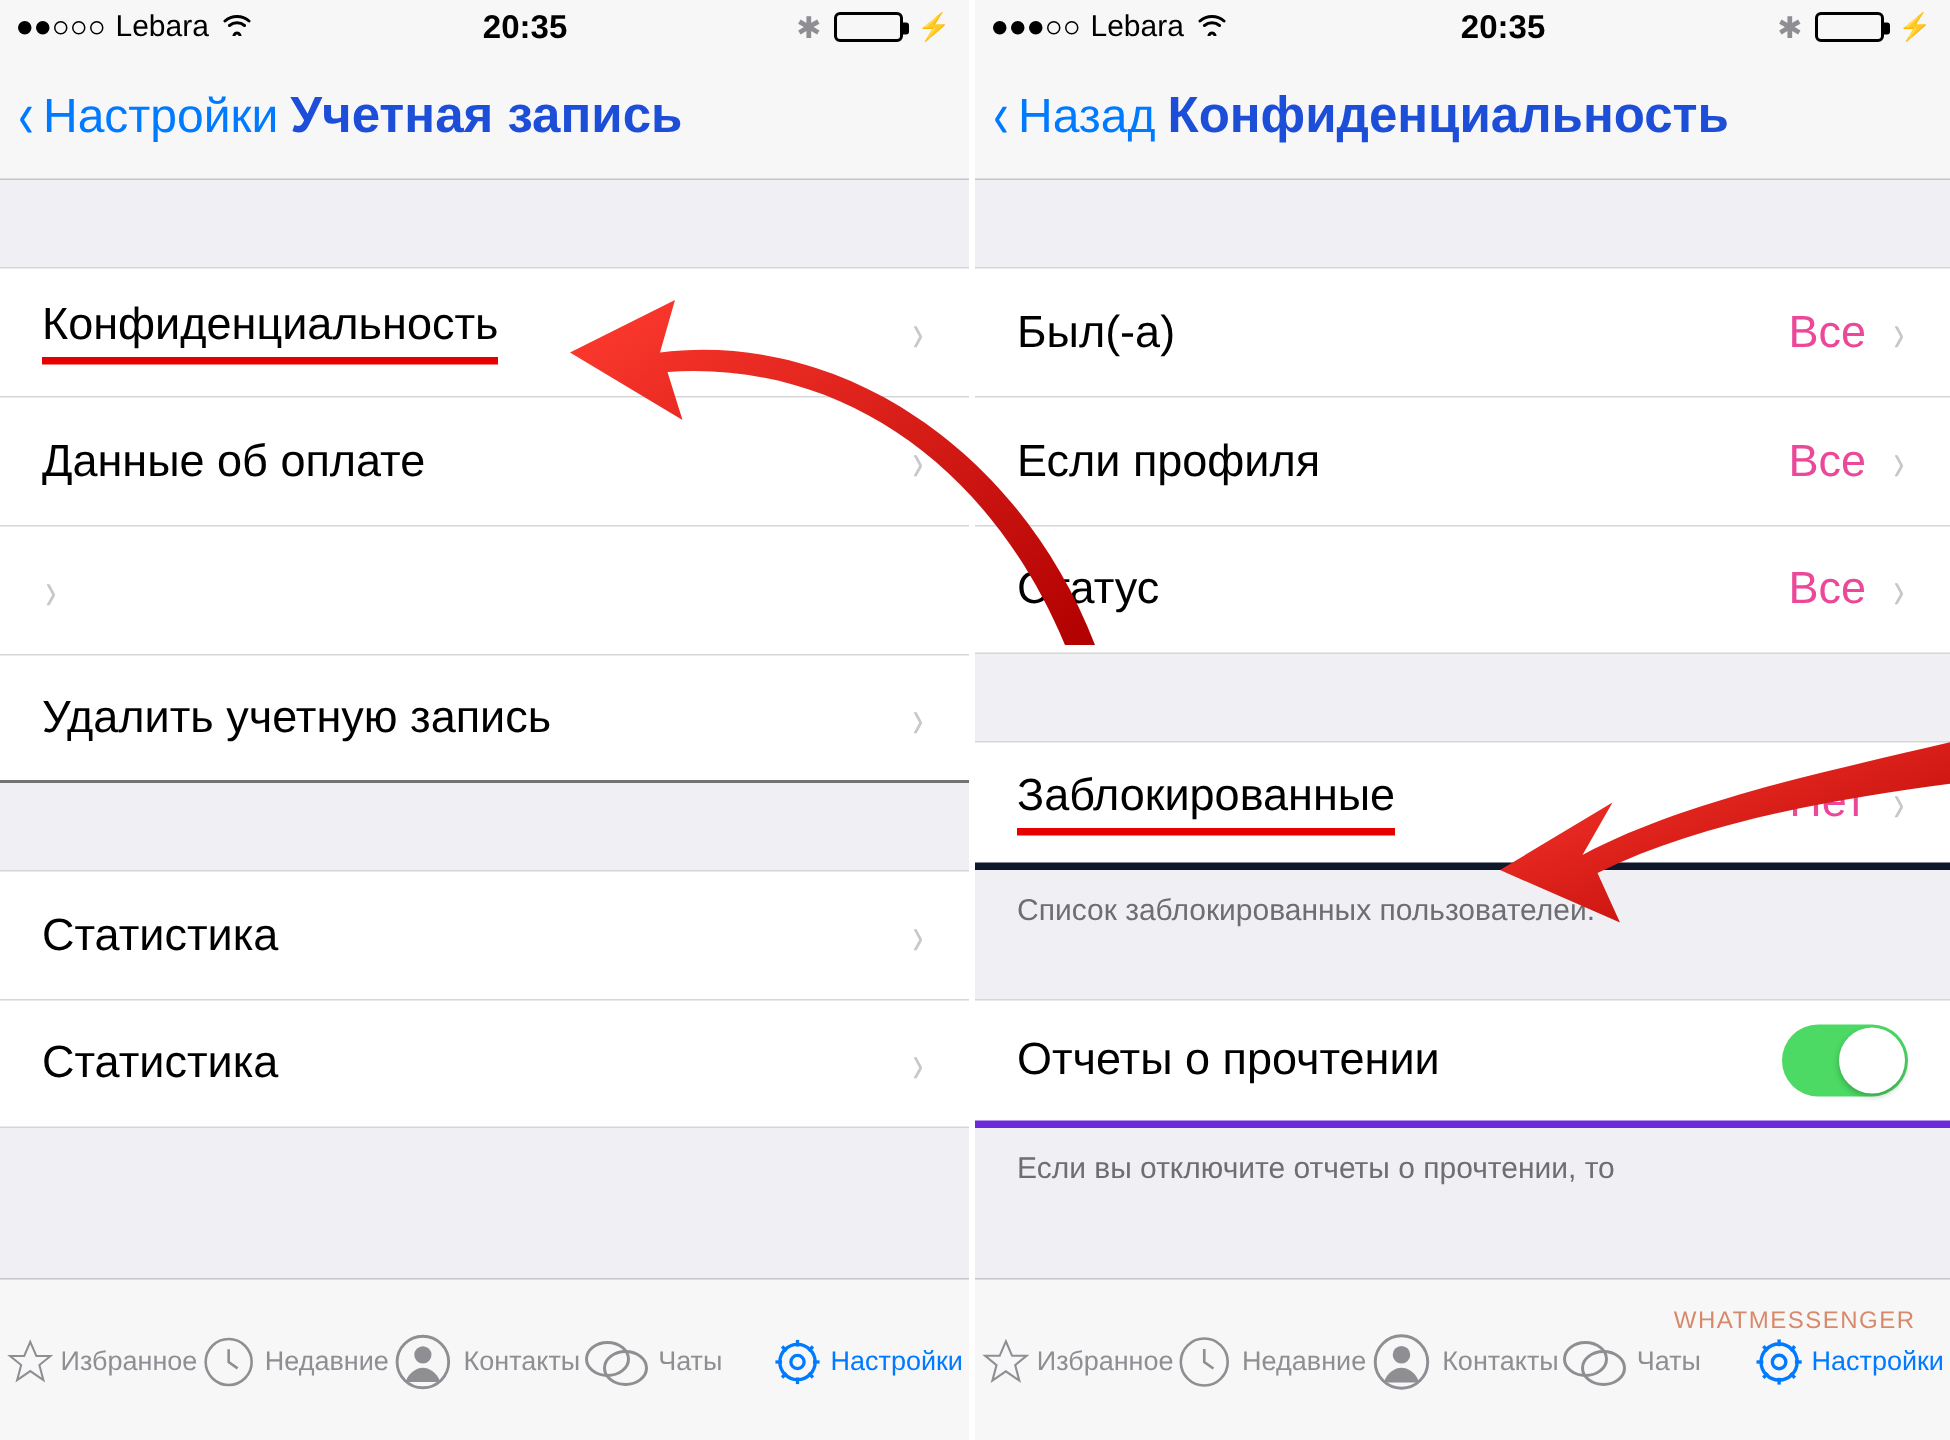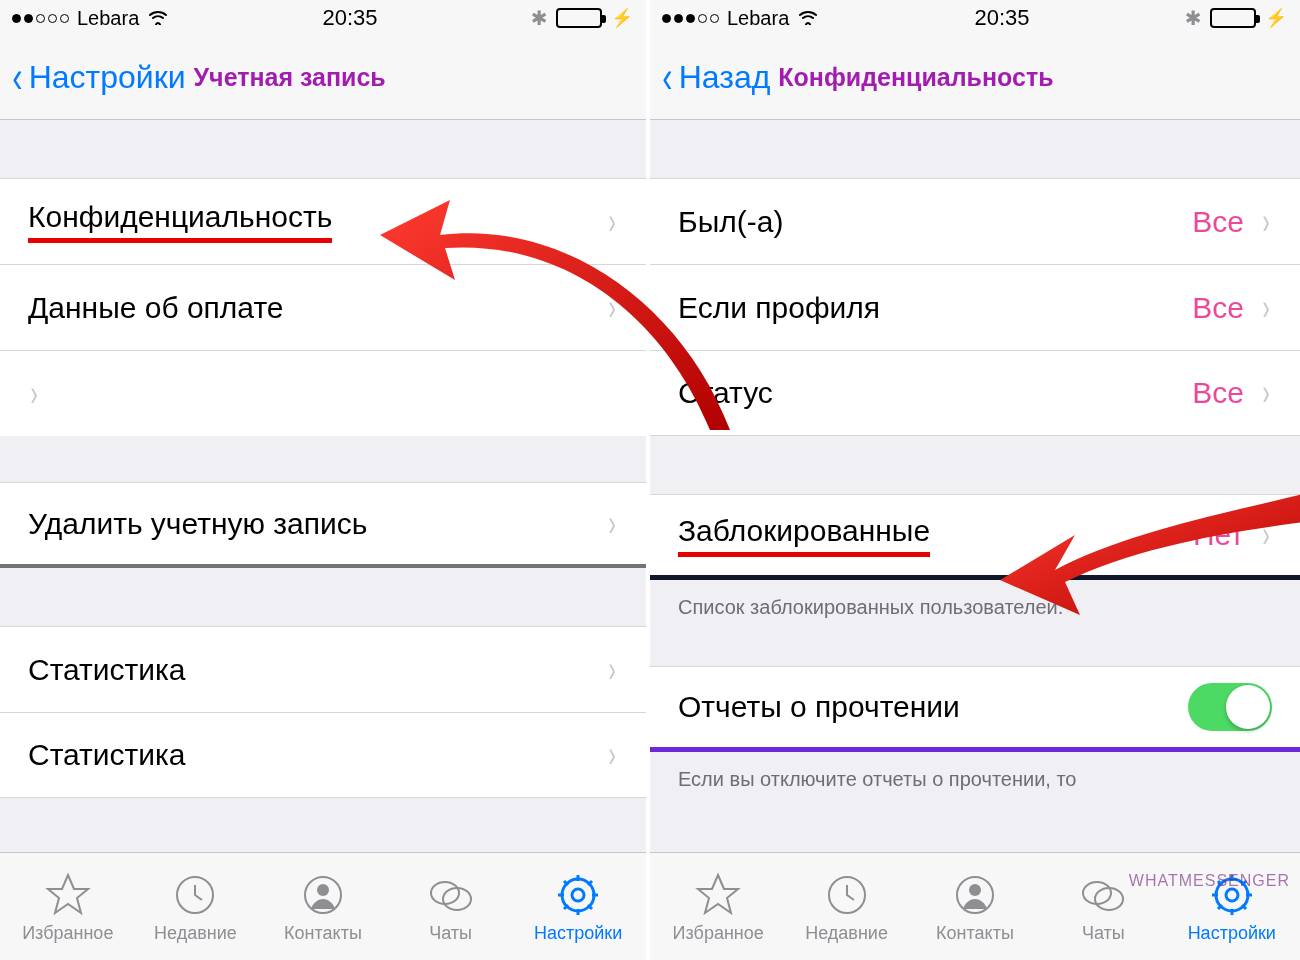--- a/index.html
+++ b/index.html
@@ -30,21 +30,21 @@
     height: 36px;
     background: #f7f7f8;
     display: flex;
     align-items: center;
     justify-content: space-between;
     padding: 0 12px;
     font-size: 20px;
     color: #000;
   }
   .status-left, .status-right { display: flex; align-items: center; gap: 8px; }
-  .status-time { font-size: 22px; font-weight: 400; }
+  .status-time { font-size: 22px; font-weight: 700; }
   .dots { display: inline-flex; gap: 3px; align-items: center; }
   .dot { width: 9px; height: 9px; border-radius: 50%; border: 1.5px solid #000; }
   .dot.filled { background: #000; }
   .carrier { font-size: 20px; }
   .battery {
     width: 46px; height: 20px; border: 2px solid #000; border-radius: 4px;
     position: relative; display: inline-block;
   }
   .battery::after {
     content: ""; position: absolute; right: -6px; top: 5px;
@@ -64,21 +64,21 @@
   }
   .nav-back {
     display: flex; align-items: center; color: #007aff;
     font-size: 32px; cursor: pointer;
   }
   .nav-back-chevron {
     font-size: 44px; font-weight: 300; line-height: 0.7; margin-right: 4px;
     transform: scaleX(0.7);
   }
   .nav-title {
-    font-size: 25px; font-weight: 600; color: #a21caf; margin-left: 8px;
+    font-size: 34px; font-weight: 600; color: #1d4ed8; margin-left: 8px;
     white-space: nowrap;
   }
   
   .content { flex: 1; overflow: hidden; }
   .group-spacer { height: 58px; }
   .group-spacer.small { height: 36px; }
   .list-row {
     background: #fff;
     border-top: 1px solid #d6d6d8;
     display: flex;
@@ -120,21 +120,21 @@
   .tab-bar {
     height: 108px;
     background: #f7f7f8;
     border-top: 1px solid #c6c6c8;
     display: flex;
     align-items: center;
     justify-content: space-around;
     padding: 6px 4px 4px 4px;
   }
   .tab {
-    display: flex; flex-direction: column; align-items: center;
+    display: flex; align-items: center;
     color: #8e8e93; font-size: 18px; gap: 4px; width: 20%;
     cursor: pointer;
   }
   .tab.active { color: #007aff; }
   .tab svg { width: 48px; height: 48px; }
   .tab-label { font-size: 18px; }
   
   .arrow-annot {
     position: absolute; pointer-events: none; z-index: 50;
   }
@@ -185,21 +185,21 @@
         <span class="underline">Конфиденциальность</span>
         <span class="chevron">›</span>
       </div>
       <div class="list-row">
         <span>Данные об оплате</span>
         <span class="chevron">›</span>
       </div>
       <div class="list-row">
         <span class="chevron">›</span>
       </div>
-      <div class="list-row" style="border-bottom:4px solid #737373;margin-top:46px;">
+      <div class="list-row" style="border-bottom:2px solid #737373;">
         <span>Удалить учетную запись</span>
         <span class="chevron">›</span>
       </div>
 
       <div class="group-spacer"></div>
 
       <div class="list-row">
         <span>Статистика</span>
         <span class="chevron">›</span>
       </div>
@@ -380,21 +380,21 @@
               <line x1="10" y1="10" x2="14" y2="14"></line>
               <line x1="34" y1="34" x2="38" y2="38"></line>
               <line x1="10" y1="38" x2="14" y2="34"></line>
               <line x1="34" y1="14" x2="38" y2="10"></line>
             </g>
           </svg>
         <span class="tab-label">Настройки</span>
       </div>
     </div>
 
-    <div style="position:absolute;right:10px;bottom:70px;font-size:16px;color:#701a75;opacity:0.6;letter-spacing:1px;">WHATMESSENGER</div>
+    <div style="position:absolute;right:23px;bottom:70px;font-size:16px;color:#c2410c;opacity:0.6;letter-spacing:1px;">WHATMESSENGER</div>
   </div>
 </div>
 
 <svg class="arrow-annot" style="left:380px;top:180px;" width="360" height="280" viewBox="0 0 360 280">
   <defs>
     <linearGradient id="rg1" x1="0" y1="0" x2="1" y2="1">
       <stop offset="0" stop-color="#ff3b30"></stop>
         <stop offset="1" stop-color="#b00000"></stop>
     </linearGradient>
   </defs>

